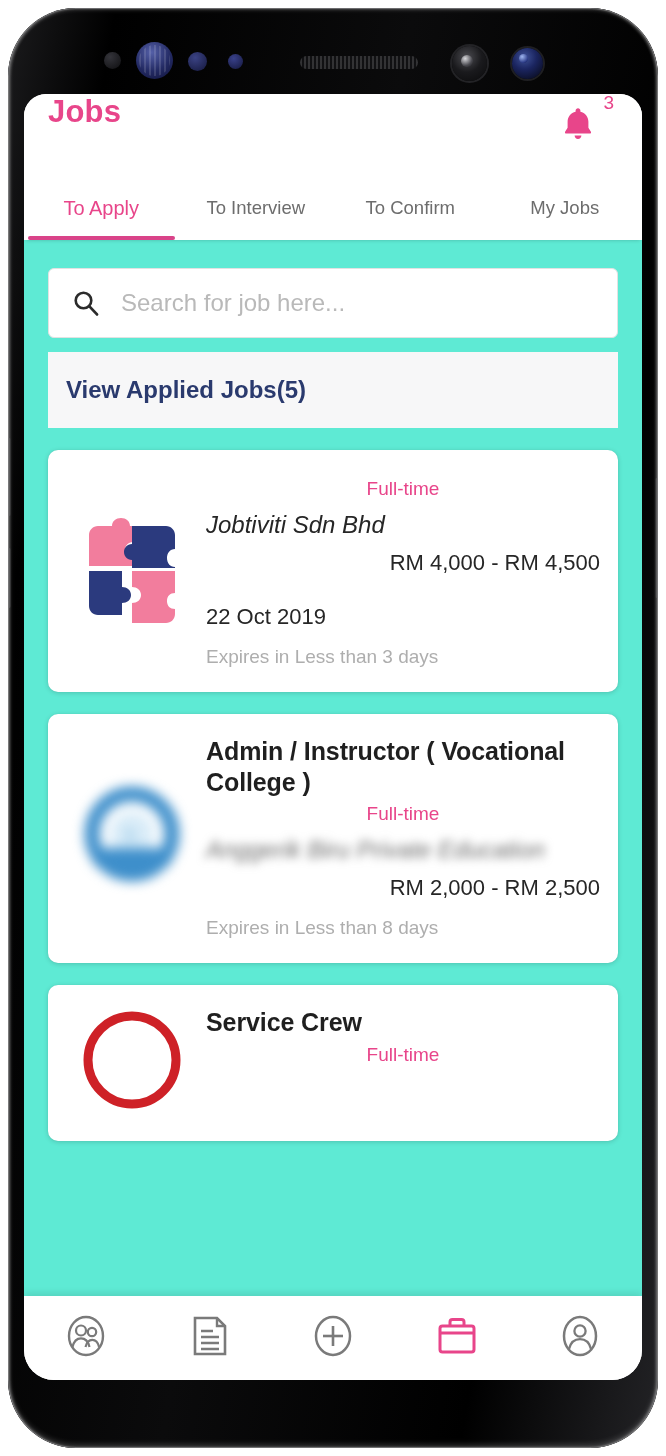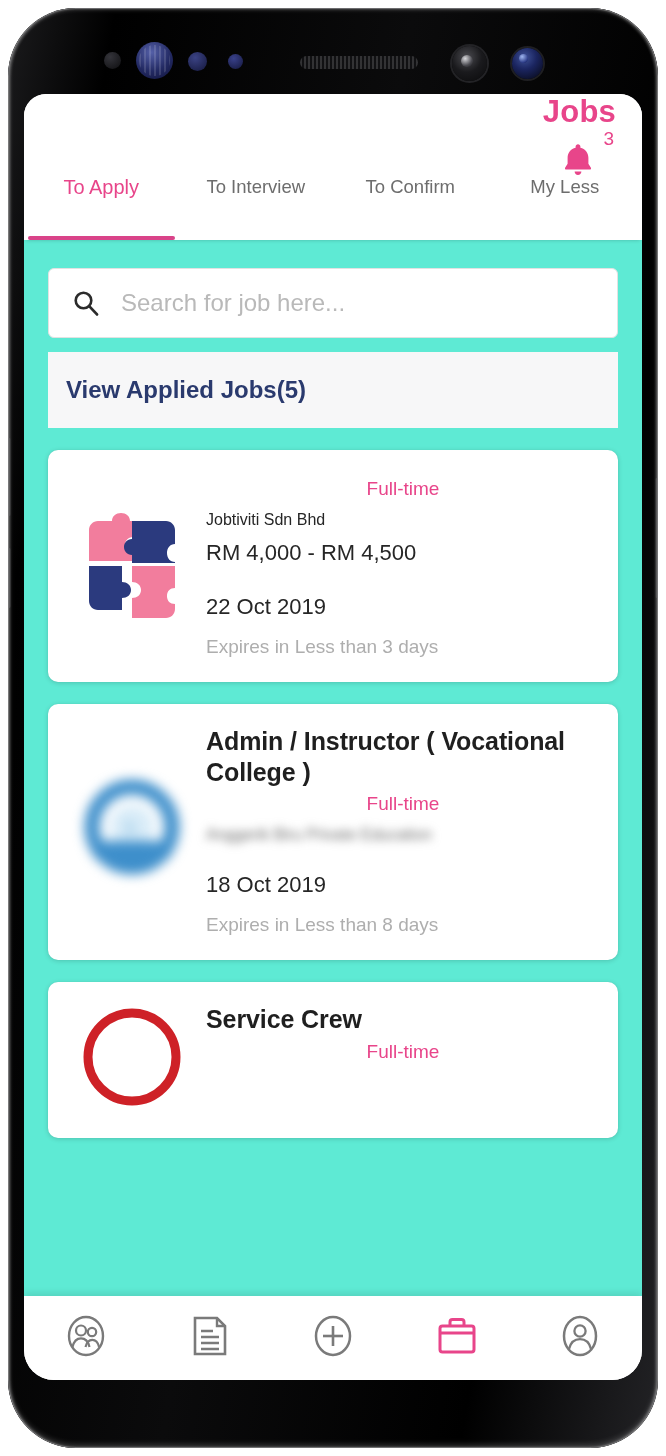--- a/index.html
+++ b/index.html
@@ -88,25 +88,24 @@
     left: 16px; top: 86px;
     width: 618px; height: 1286px;
     background: #ffffff;
     border-radius: 22px 22px 30px 30px;
     overflow: hidden;
   }
 
   
   .app-header {
     height: 82px;
-    display: flex; align-items: flex-end;
+    display: flex; align-items: flex-start;
     padding: 0 26px 0 24px;
     background: #fff;
     position: relative;
-    flex-direction: column;
   }
   .app-title {
     font-size: 31px; font-weight: bold; color: #e8458a;
     letter-spacing: .2px;
   }
   .header-spacer { flex: 1; }
   .bell-wrap { position: relative; width: 58px; height: 52px; }
   .bell-icon { position: absolute; left: 2px; top: 10px; }
   .bell-badge {
     position: absolute; right: 2px; top: -2px;
@@ -115,21 +114,21 @@
 
   
   .tabs {
     display: flex; height: 64px;
     background: #fff;
     box-shadow: 0 2px 4px -2px rgba(0,0,0,.22);
     position: relative; z-index: 3;
   }
   .tab {
     flex: 1;
-    display: flex; align-items: flex-start; justify-content: center;
+    display: flex; align-items: center; justify-content: center;
     font-size: 18.5px; color: #6d6d6d;
     position: relative;
     cursor: pointer;
   }
   .tab.active { color: #e8458a; font-size: 20px; }
   .tab.active::after {
     content: "";
     position: absolute; left: 4px; right: 4px; bottom: 0;
     height: 4px; background: #d94389; border-radius: 2px;
   }
@@ -180,27 +179,27 @@
   .job-logo {
     flex: 0 0 140px;
     display: flex; align-items: center; justify-content: center;
   }
   .job-body { flex: 1; padding-left: 4px; }
   .job-title {
     font-size: 25px; font-weight: bold; color: #1f1f1f;
     line-height: 1.22; letter-spacing: -.1px;
   }
   .job-type { font-size: 19px; color: #e8458a; margin-top: 6px; text-align: center; }
-  .job-company { font-size: 16px; color: #262626; margin-top: 11px; }
+  .job-company { font-size: 24px; color: #262626; margin-top: 11px; font-style: italic; }
   .job-company.blurred {
     filter: blur(5px);
     color: #6a6a6a;
     user-select: none;
   }
-  .job-salary { font-size: 22px; color: #262626; margin-top: 11px; }
+  .job-salary { font-size: 22px; color: #262626; margin-top: 11px; text-align: right; }
   .job-date { font-size: 22px; color: #262626; margin-top: 28px; }
   .job-expiry { font-size: 19px; color: #aeaeae; margin-top: 16px; }
 
   .logo-blur { filter: blur(6px); }
 
   
   .bottom-nav {
     position: absolute; left: 0; right: 0; bottom: 0;
     height: 84px;
     background: #fff;
@@ -252,21 +251,21 @@
       <div class="tab active">
         <span>To Apply</span>
       </div>
       <div class="tab">
         <span>To Interview</span>
       </div>
       <div class="tab">
         <span>To Confirm</span>
       </div>
       <div class="tab">
-        <span>My Less</span>
+        <span>My Jobs</span>
       </div>
     </div>
 
     <div class="content">
 
       <div class="search-box">
         <span class="search-icon">
           <svg width="30" height="30" viewBox="0 0 30 30">
             <circle cx="12.5" cy="12.5" r="7.8" fill="none" stroke="#2b2b2b" stroke-width="2.6"></circle>
             <line x1="18.4" y1="18.4" x2="26" y2="26.4" stroke="#2b2b2b" stroke-width="2.8" stroke-linecap="round"></line>
@@ -311,21 +310,21 @@
               <circle cx="58" cy="56" r="22" fill="#d9ecf8"></circle>
               <rect x="18" y="70" width="80" height="20" rx="10" fill="#3E8FCB"></rect>
               <path d="M52 48 l10 10 l-8 6z" fill="#9ccbe8"></path>
             </svg>
           </span>
         </div>
         <div class="job-body">
           <div class="job-title">Admin / Instructor ( Vocational College )</div>
           <div class="job-type">Full-time</div>
           <div class="job-company blurred">Anggerik Biru Private Education</div>
-          <div class="job-date">18 Oct 2019</div>
+          <div class="job-salary">RM 2,000 - RM 2,500</div>
           <div class="job-expiry">Expires in Less than 8 days</div>
         </div>
       </div>
 
       <div class="job-card">
         <div class="job-logo">
           <span>
             <svg width="106" height="106" viewBox="0 0 106 106">
               <circle cx="53" cy="53" r="44" fill="none" stroke="#CE2127" stroke-width="9"></circle>
             </svg>

